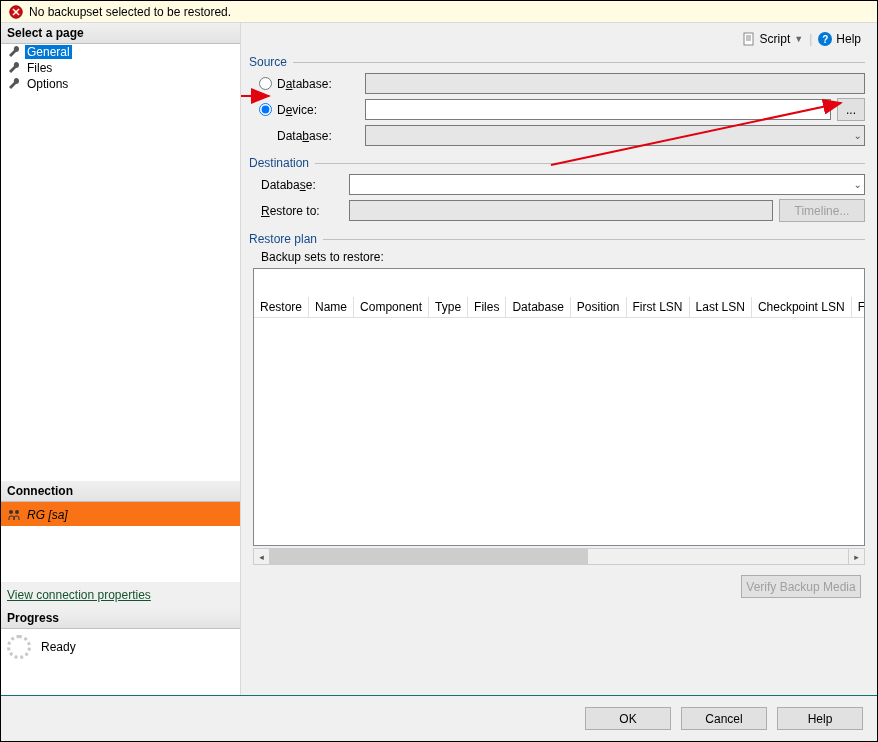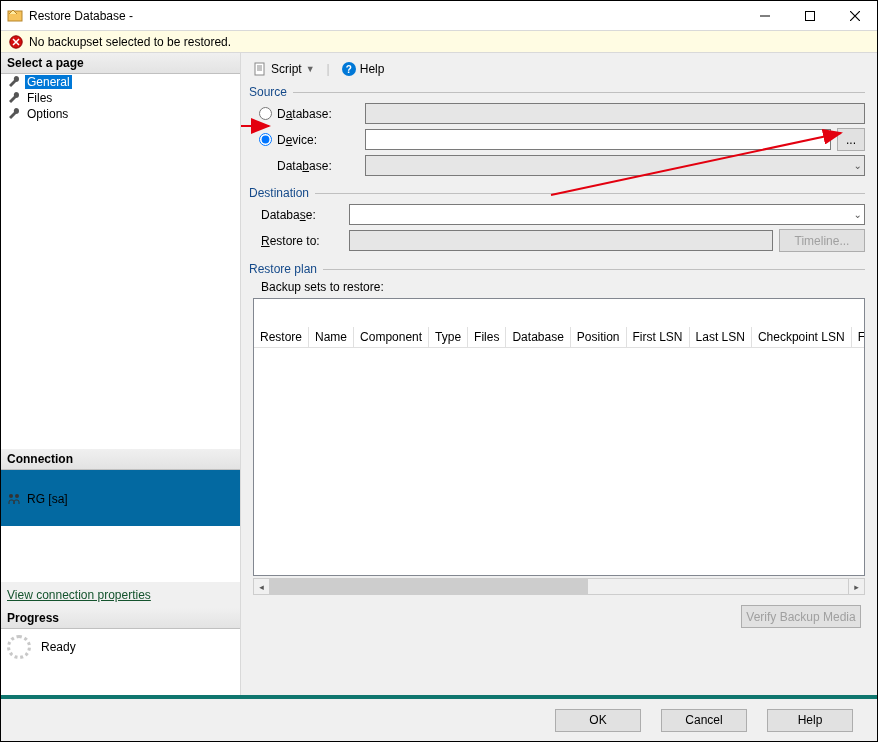--- a/index.html
+++ b/index.html
@@ -14,27 +14,27 @@
   .statusbar .err-icon { width:14px; height:14px; }
   .main { flex:1; display:flex; overflow:hidden; }
   .sidebar { width:240px; background:#f0f0f0; border-right:1px solid #d9d9d9; display:flex; flex-direction:column; }
   .sidehdr { font-weight:bold; padding:3px 6px; background: linear-gradient(#f0f0f0,#e3e3e3); border-bottom:1px solid #c0c0c0; }
   .sidelist { background:#fff; flex:0 0 auto; }
   .sideitem { display:flex; align-items:center; gap:4px; padding:1px 6px; }
   .sideitem .wrench { width:14px; height:14px; flex:0 0 auto; }
   .sideitem .lbl { padding:0 2px; }
   .sideitem.sel .lbl { background:#0078d7; color:#fff; }
   .sidefill { flex:1; background:#fff; }
-  .conn { background:#0369a1; padding:20px 6px; }
+  .conn { background:#f97316; padding:4px 6px;font-style:italic; }
   .conn .conrow { display:flex; align-items:center; gap:6px; margin-top:2px; }
   .link { color:#14532d; text-decoration:underline; cursor:pointer; display:inline-block; margin:6px; }
   .prog { background:#fff; padding:6px; display:flex; align-items:center; gap:10px; }
   .spinner { width:24px; height:24px; border:3px dotted #c8c8c8; border-radius:50%; }
   .content { flex:1; background:#f0f0f0; display:flex; flex-direction:column; padding:4px 12px 4px 4px; overflow:hidden; position:relative; }
-  .toolbar { height:24px; display:flex; align-items:center; gap:8px; padding-left:4px; }
+  .toolbar { height:24px; display:flex; align-items:center; gap:2px; padding-left:4px;justify-content:flex-end; }
   .tbtn { display:flex; align-items:center; gap:4px; padding:2px 4px; }
   .tbtn .circle-q { width:14px; height:14px; border-radius:50%; background:#0078d7; color:#fff; display:flex; align-items:center; justify-content:center; font-size:10px; font-weight:bold; }
   .drop-tri { font-size:9px; color:#666; }
   .fieldset { margin:4px 0 2px 4px; }
   .fslabel { color:#154a8a; }
   .fsline { display:flex; align-items:center; gap:6px; }
   .fsline hr { flex:1; border:none; border-top:1px solid #c0c0c0; margin:0; }
   .row { display:flex; align-items:center; margin:4px 0; }
   .row .radio-col { width:16px; display:flex; justify-content:center; margin-left:8px; }
   .row .lblcol { width:88px; margin-left:4px; }
@@ -52,53 +52,31 @@
   .btn.disabled { color:#a0a0a0; }
   .subtext { margin:4px 0 2px 12px; }
   .table-wrap { border:1px solid #828790; background:#fff; height:278px; margin:2px 0 0 4px; overflow:hidden; }
   .thead { display:flex; background:#fff; border-bottom:1px solid #e0e0e0; }
   .th { padding:3px 6px; border-right:1px solid #e0e0e0; white-space:nowrap; color:#000;margin-top:28px; }
   .hscroll { display:flex; align-items:center; margin:2px 0 0 4px; }
   .hscroll .arrow { width:17px; height:17px; background:#f0f0f0; border:1px solid #cdcdcd; display:flex; align-items:center; justify-content:center; font-size:9px; color:#555; }
   .hscroll .track { flex:1; height:17px; background:#f0f0f0; border-top:1px solid #cdcdcd; border-bottom:1px solid #cdcdcd; position:relative; }
   .hscroll .thumb { position:absolute; left:0; top:0; height:100%; width:55%; background:#cdcdcd; }
   .verify-row { display:flex; justify-content:flex-end; margin:10px 4px 0 0; }
-  .footer { height:46px; border-top:4px solid #0f766e; background:#f0f0f0; display:flex; align-items:center; justify-content:flex-end; padding-right:24px; gap:20px; }
+  .footer { height:46px; border-top:1px solid #0f766e; background:#f0f0f0; display:flex; align-items:center; justify-content:flex-end; padding-right:14px; gap:10px; }
   .fbtn { width:86px; height:23px; border:1px solid #adadad; background:#e1e1e1; display:flex; align-items:center; justify-content:center; }
   input[type=radio]{ margin:0; width:13px; height:13px; }
   
   .overlay-svg { position:absolute; left:0; top:0; pointer-events:none; }
 </style>
 </head>
 <body>
 
 <div class="window">
 
-  <div class="titlebar">
-    <svg class="appicon" viewBox="0 0 16 16">
-      <rect x="1" y="3" width="14" height="10" fill="#f6c35c" stroke="#b7852b"></rect>
-      <path d="M2 6 L6 2 L10 6" fill="#ffeaa0" stroke="#b7852b"></path>
-    </svg>
-    <div class="title">Restore Database -</div>
-    <div class="winbtn">
-      <svg width="10" height="10" viewBox="0 0 10 10">
-          <path d="M0 5 H10" stroke="#000" stroke-width="1"></path>
-        </svg>
-    </div>
-    <div class="winbtn">
-      <svg width="10" height="10" viewBox="0 0 10 10">
-          <rect x="0.5" y="0.5" width="9" height="9" fill="none" stroke="#000"></rect>
-        </svg>
-    </div>
-    <div class="winbtn close">
-      <svg width="10" height="10" viewBox="0 0 10 10">
-          <path d="M0 0 L10 10 M10 0 L0 10" stroke="#000" stroke-width="1.2"></path>
-        </svg>
-    </div>
-  </div>
 
   <div class="statusbar">
     <svg class="err-icon" viewBox="0 0 14 14">
       <circle cx="7" cy="7" r="6.2" fill="#d40e0e" stroke="#8e0000"></circle>
       <path d="M4 4 L10 10 M10 4 L4 10" stroke="#fff" stroke-width="1.5"></path>
     </svg>
     <span>No backupset selected to be restored.</span>
   </div>
 
   <div class="main">

